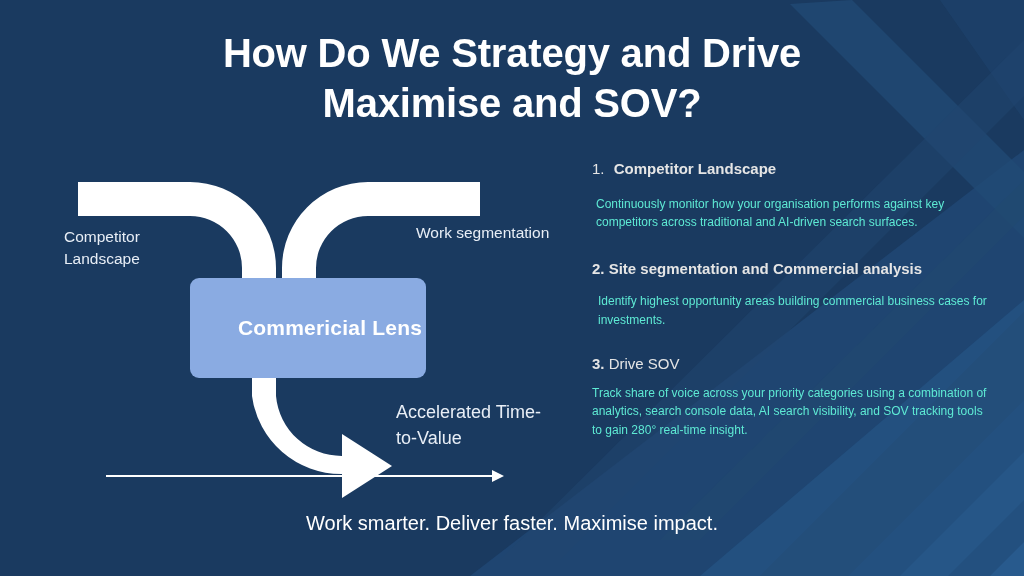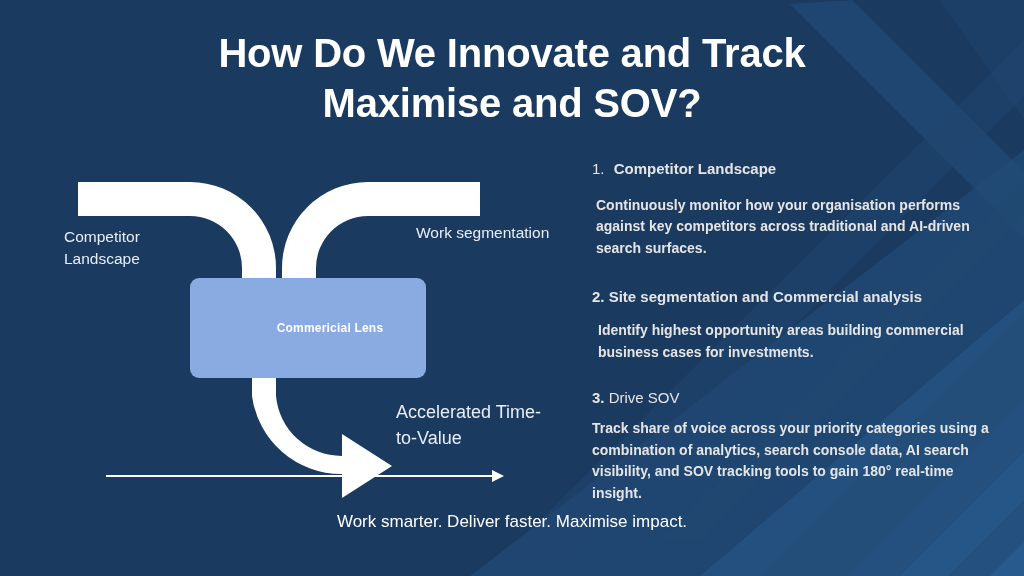--- a/index.html
+++ b/index.html
@@ -49,21 +49,21 @@
   .lens-label {
     position: absolute;
     left: 194px;
     top: 118px;
     width: 192px;
     height: 100px;
     display: flex;
     align-items: center;
     justify-content: center;
     color: #ffffff;
-    font-size: 12px;
+    font-size: 21px;
     font-weight: bold;
     letter-spacing: 0.2px;
     pointer-events: none;
   }
   .diag-label {
     position: absolute;
     color: #e8eef6;
     font-size: 15.5px;
     line-height: 1.45;
     font-weight: normal;
@@ -83,42 +83,42 @@
     color: #e5e5e5;
     font-size: 15px;
     line-height: 1.5;
     margin-bottom: 4px;
   }
   .point-head .num { font-weight: normal; }
   .point-head .num.bold { font-weight: bold; }
   .point-head .htxt { font-weight: bold; }
   .point-head .htxt.reg { font-weight: normal; }
   .point-body {
-    color: #e5e5e5;
-    font-size: 14px;
+    color: #5eead4;
+    font-size: 12px;
     line-height: 1.55;
-    font-weight: bold;
+    font-weight: normal;
   }
   .p1 .point-head { margin-bottom: 14px; }
   .p1 .point-head .num { padding-right: 5px; }
   .p1 .point-body { padding-left: 4px; }
   .p2 { margin-top: 26px; }
   .p2 .point-head { margin-bottom: 12px; }
   .p2 .point-body { padding-left: 6px; }
   .p3 { margin-top: 24px; }
   .p3 .point-head { margin-bottom: 8px; }
   
   .tagline {
     position: absolute;
     left: 0;
     top: 512px;
     width: 1024px;
     text-align: center;
     color: #ffffff;
-    font-size: 17px;
+    font-size: 20px;
     font-weight: normal;
   }
 </style>
 </head>
 <body>
 
 <div class="slide">
 
   <svg class="bg-layer" viewBox="0 0 1024 576" preserveAspectRatio="none" aria-hidden="true">
     <defs>
@@ -139,21 +139,21 @@
 
       <polygon points="1024,40 1024,96 560,560 500,560" fill="#20456f" opacity="0.55"></polygon>
       <polygon points="1024,176 1024,210 680,554 640,554" fill="#265party" opacity="0"></polygon>
       <polygon points="1024,176 1024,214 690,552 648,552" fill="#265party" opacity="0"></polygon>
       <polygon points="1024,180 1024,216 700,540 660,540" fill="#22496f" opacity="0.45"></polygon>
       <polygon points="990,576 1024,542 1024,576" fill="#2b5e93" opacity="0.7"></polygon>
     </g>
   </svg>
 
   <div class="title">
-    <span class="line">How Do We Innovate and Track</span>
+    <span class="line">How Do We Strategy and Drive</span>
     <span class="line">Maximise and SOV?</span>
   </div>
 
   <div class="diagram">
     <svg width="540" height="345" viewBox="0 0 540 345" aria-hidden="true">
 
       <path d="M 38 22 L 150 22 A 86 86 0 0 1 236 108 L 236 132 L 202 132 L 202 108
                A 52 52 0 0 0 150 56 L 38 56 Z" fill="#ffffff"></path>
 
       <path d="M 440 22 L 328 22 A 86 86 0 0 0 242 108 L 242 132 L 276 132 L 276 108
@@ -194,20 +194,20 @@
         <span class="htxt">Site segmentation and Commercial analysis</span>
       </div>
       <div class="point-body">Identify highest opportunity areas building commercial business cases for investments.</div>
     </div>
 
     <div class="point p3">
       <div class="point-head">
         <span class="num bold">3.</span>
         <span class="htxt reg">Drive SOV</span>
       </div>
-      <div class="point-body">Track share of voice across your priority categories using a combination of analytics, search console data, AI search visibility, and SOV tracking tools to gain 180° real-time insight.</div>
+      <div class="point-body">Track share of voice across your priority categories using a combination of analytics, search console data, AI search visibility, and SOV tracking tools to gain 280° real-time insight.</div>
     </div>
 
   </div>
 
   <div class="tagline">Work smarter. Deliver faster. Maximise impact.</div>
 
 </div>
 
 </body></html>

